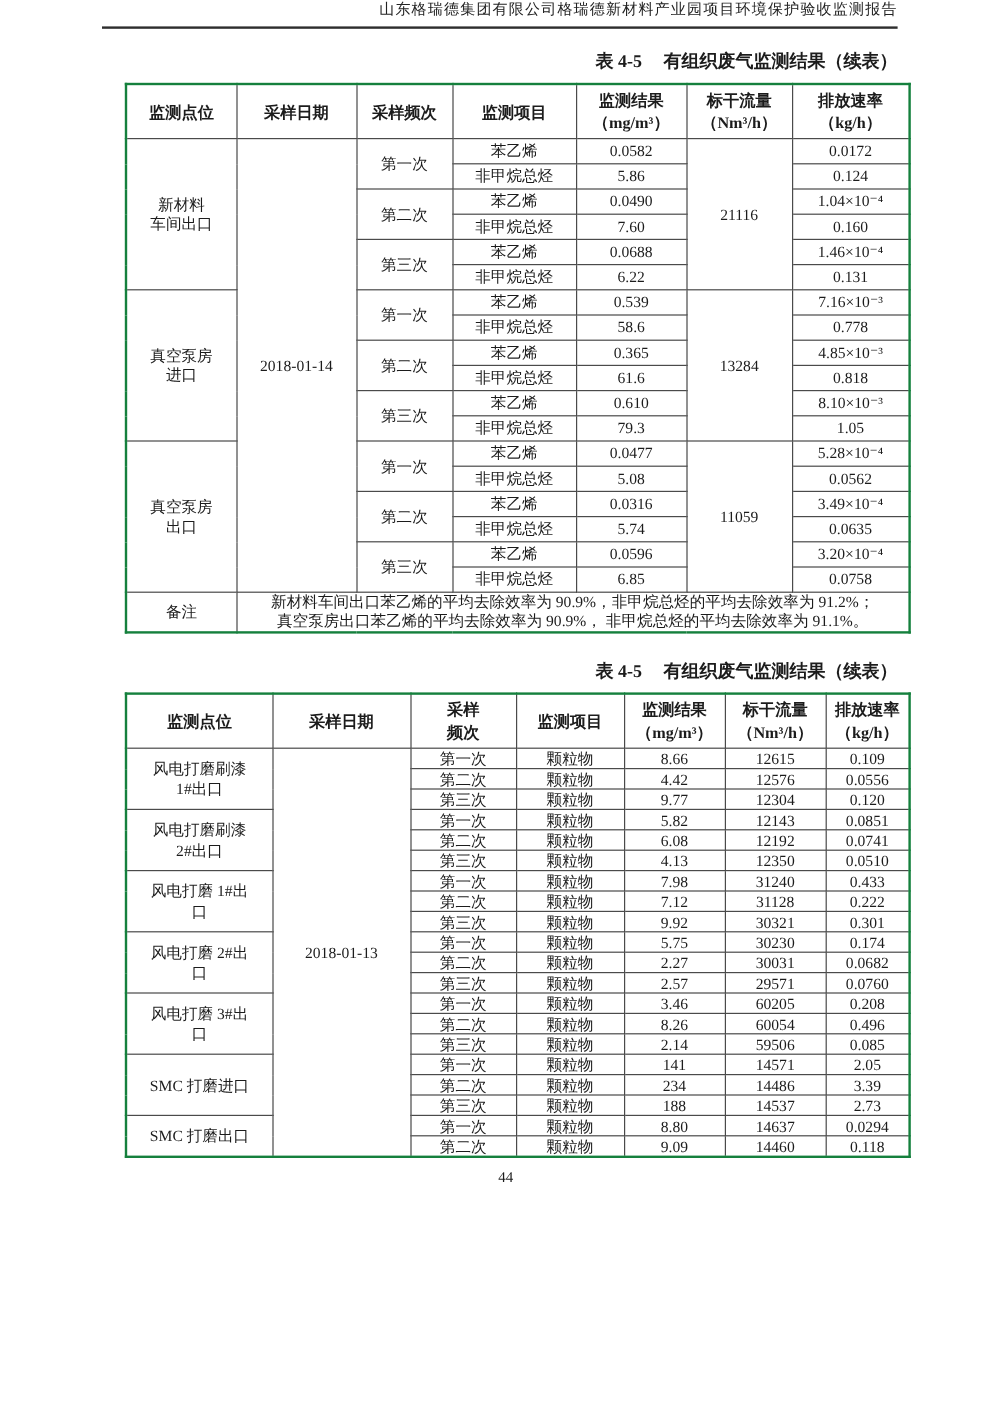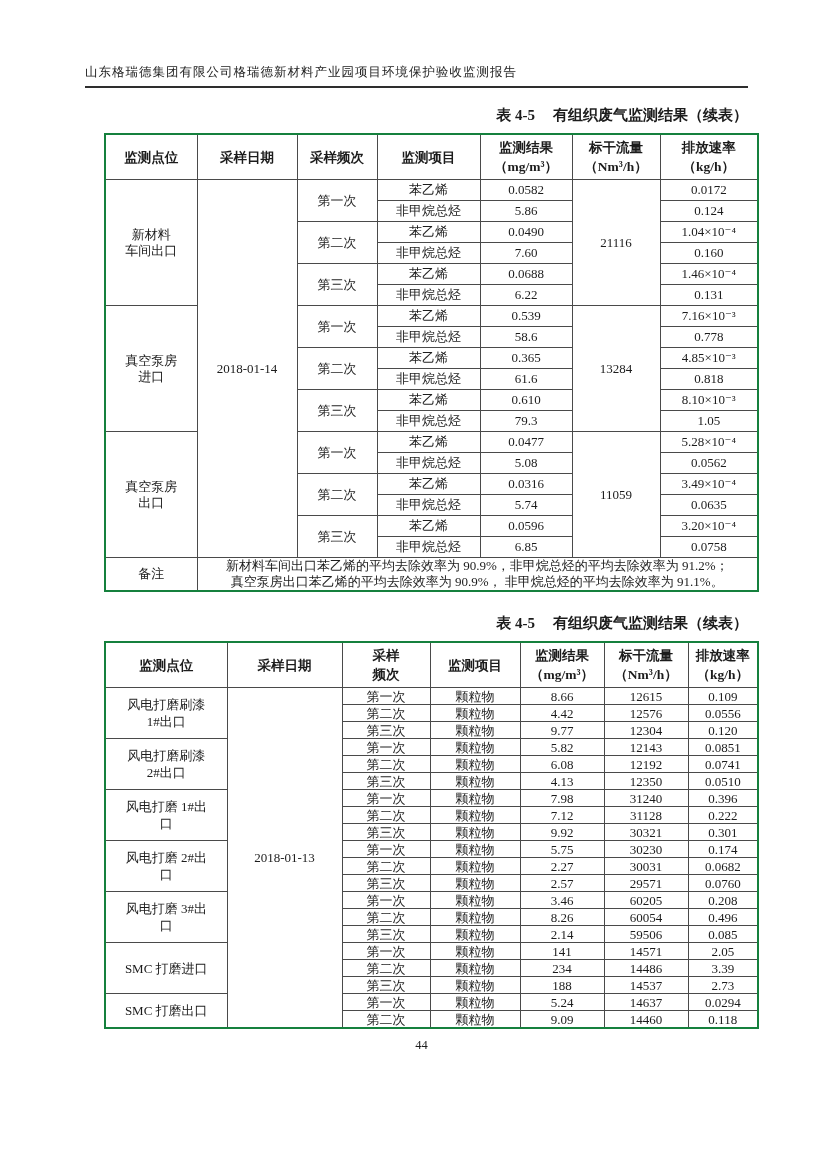--- a/index.html
+++ b/index.html
@@ -2,21 +2,21 @@
 <html><head>
 <meta charset="utf-8">
 <style>
   html,body{margin:0;padding:0;}
   body{
     width:827px;height:1169px;background:#ffffff;overflow:hidden;
     font-family:"Liberation Serif","DejaVu Serif",serif;color:#1c1c1c;
   }
   .content{margin:0 79px 0 85px;}
   .doc-header{
-    padding-top:64px;padding-bottom:5px;text-align:left;
+    padding-bottom:5px;text-align:right;
     border-bottom:2px solid #2e2e2e;
   }
   .doc-header-title{font-size:12.5px;letter-spacing:1px;color:#222;}
   .tbl-title{width:653px;margin-left:10px;text-align:right;font-weight:bold;font-size:15px;}
   .tbl-title .ttl-gap{margin-left:18px;}
   .t1-title{margin-top:18px;margin-bottom:8px;}
   .t2-title{margin-top:22px;margin-bottom:8px;}
   table.tbl{
     border-collapse:collapse;table-layout:fixed;width:653px;margin-left:19px;
     border:2px solid #15803d;
@@ -273,21 +273,21 @@
             <td>12350</td>
             <td>0.0510</td>
           </tr>
           <tr>
             <td rowspan="3" class="pt">风电打磨 1#出
 口</td>
             <td>第一次</td>
             <td>颗粒物</td>
             <td>7.98</td>
             <td>31240</td>
-            <td>0.396</td>
+            <td>0.433</td>
           </tr>
           <tr>
             <td>第二次</td>
             <td>颗粒物</td>
             <td>7.12</td>
             <td>31128</td>
             <td>0.222</td>
           </tr>
           <tr>
             <td>第三次</td>
@@ -361,21 +361,21 @@
             <td>第三次</td>
             <td>颗粒物</td>
             <td>188</td>
             <td>14537</td>
             <td>2.73</td>
           </tr>
           <tr>
             <td rowspan="2" class="pt">SMC 打磨出口</td>
             <td>第一次</td>
             <td>颗粒物</td>
-            <td>5.24</td>
+            <td>8.80</td>
             <td>14637</td>
             <td>0.0294</td>
           </tr>
           <tr>
             <td>第二次</td>
             <td>颗粒物</td>
             <td>9.09</td>
             <td>14460</td>
             <td>0.118</td>
           </tr>

